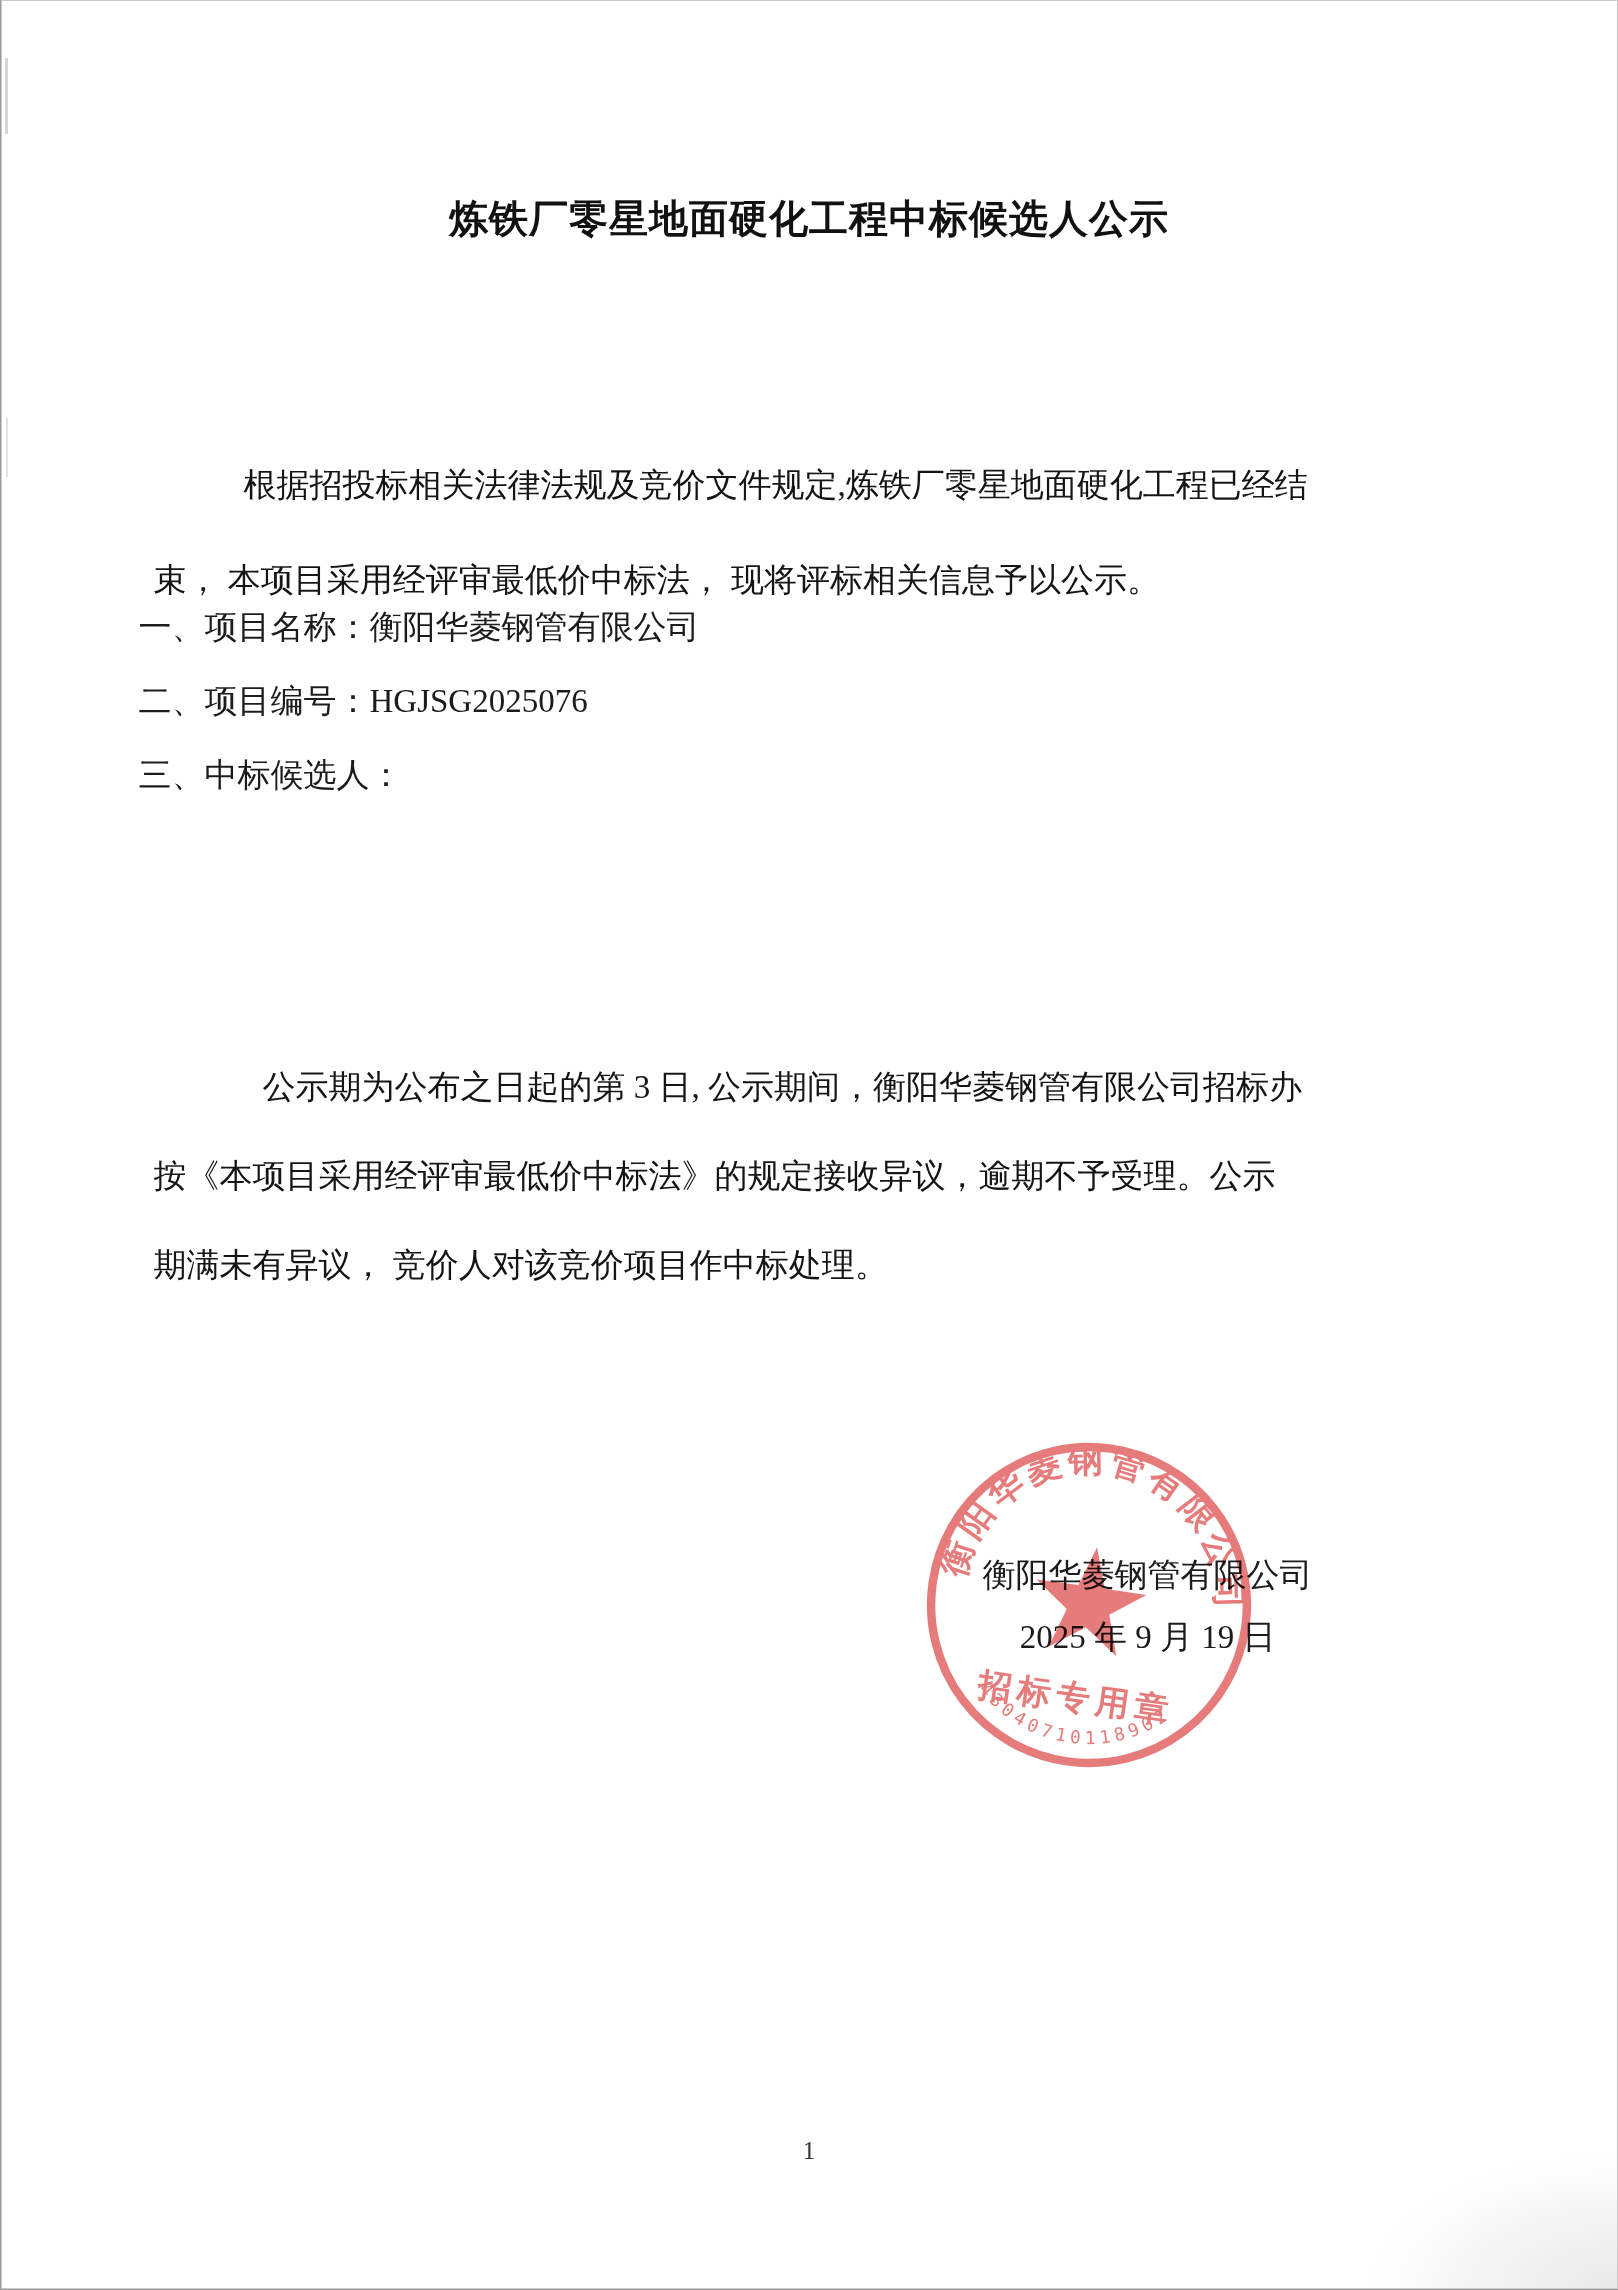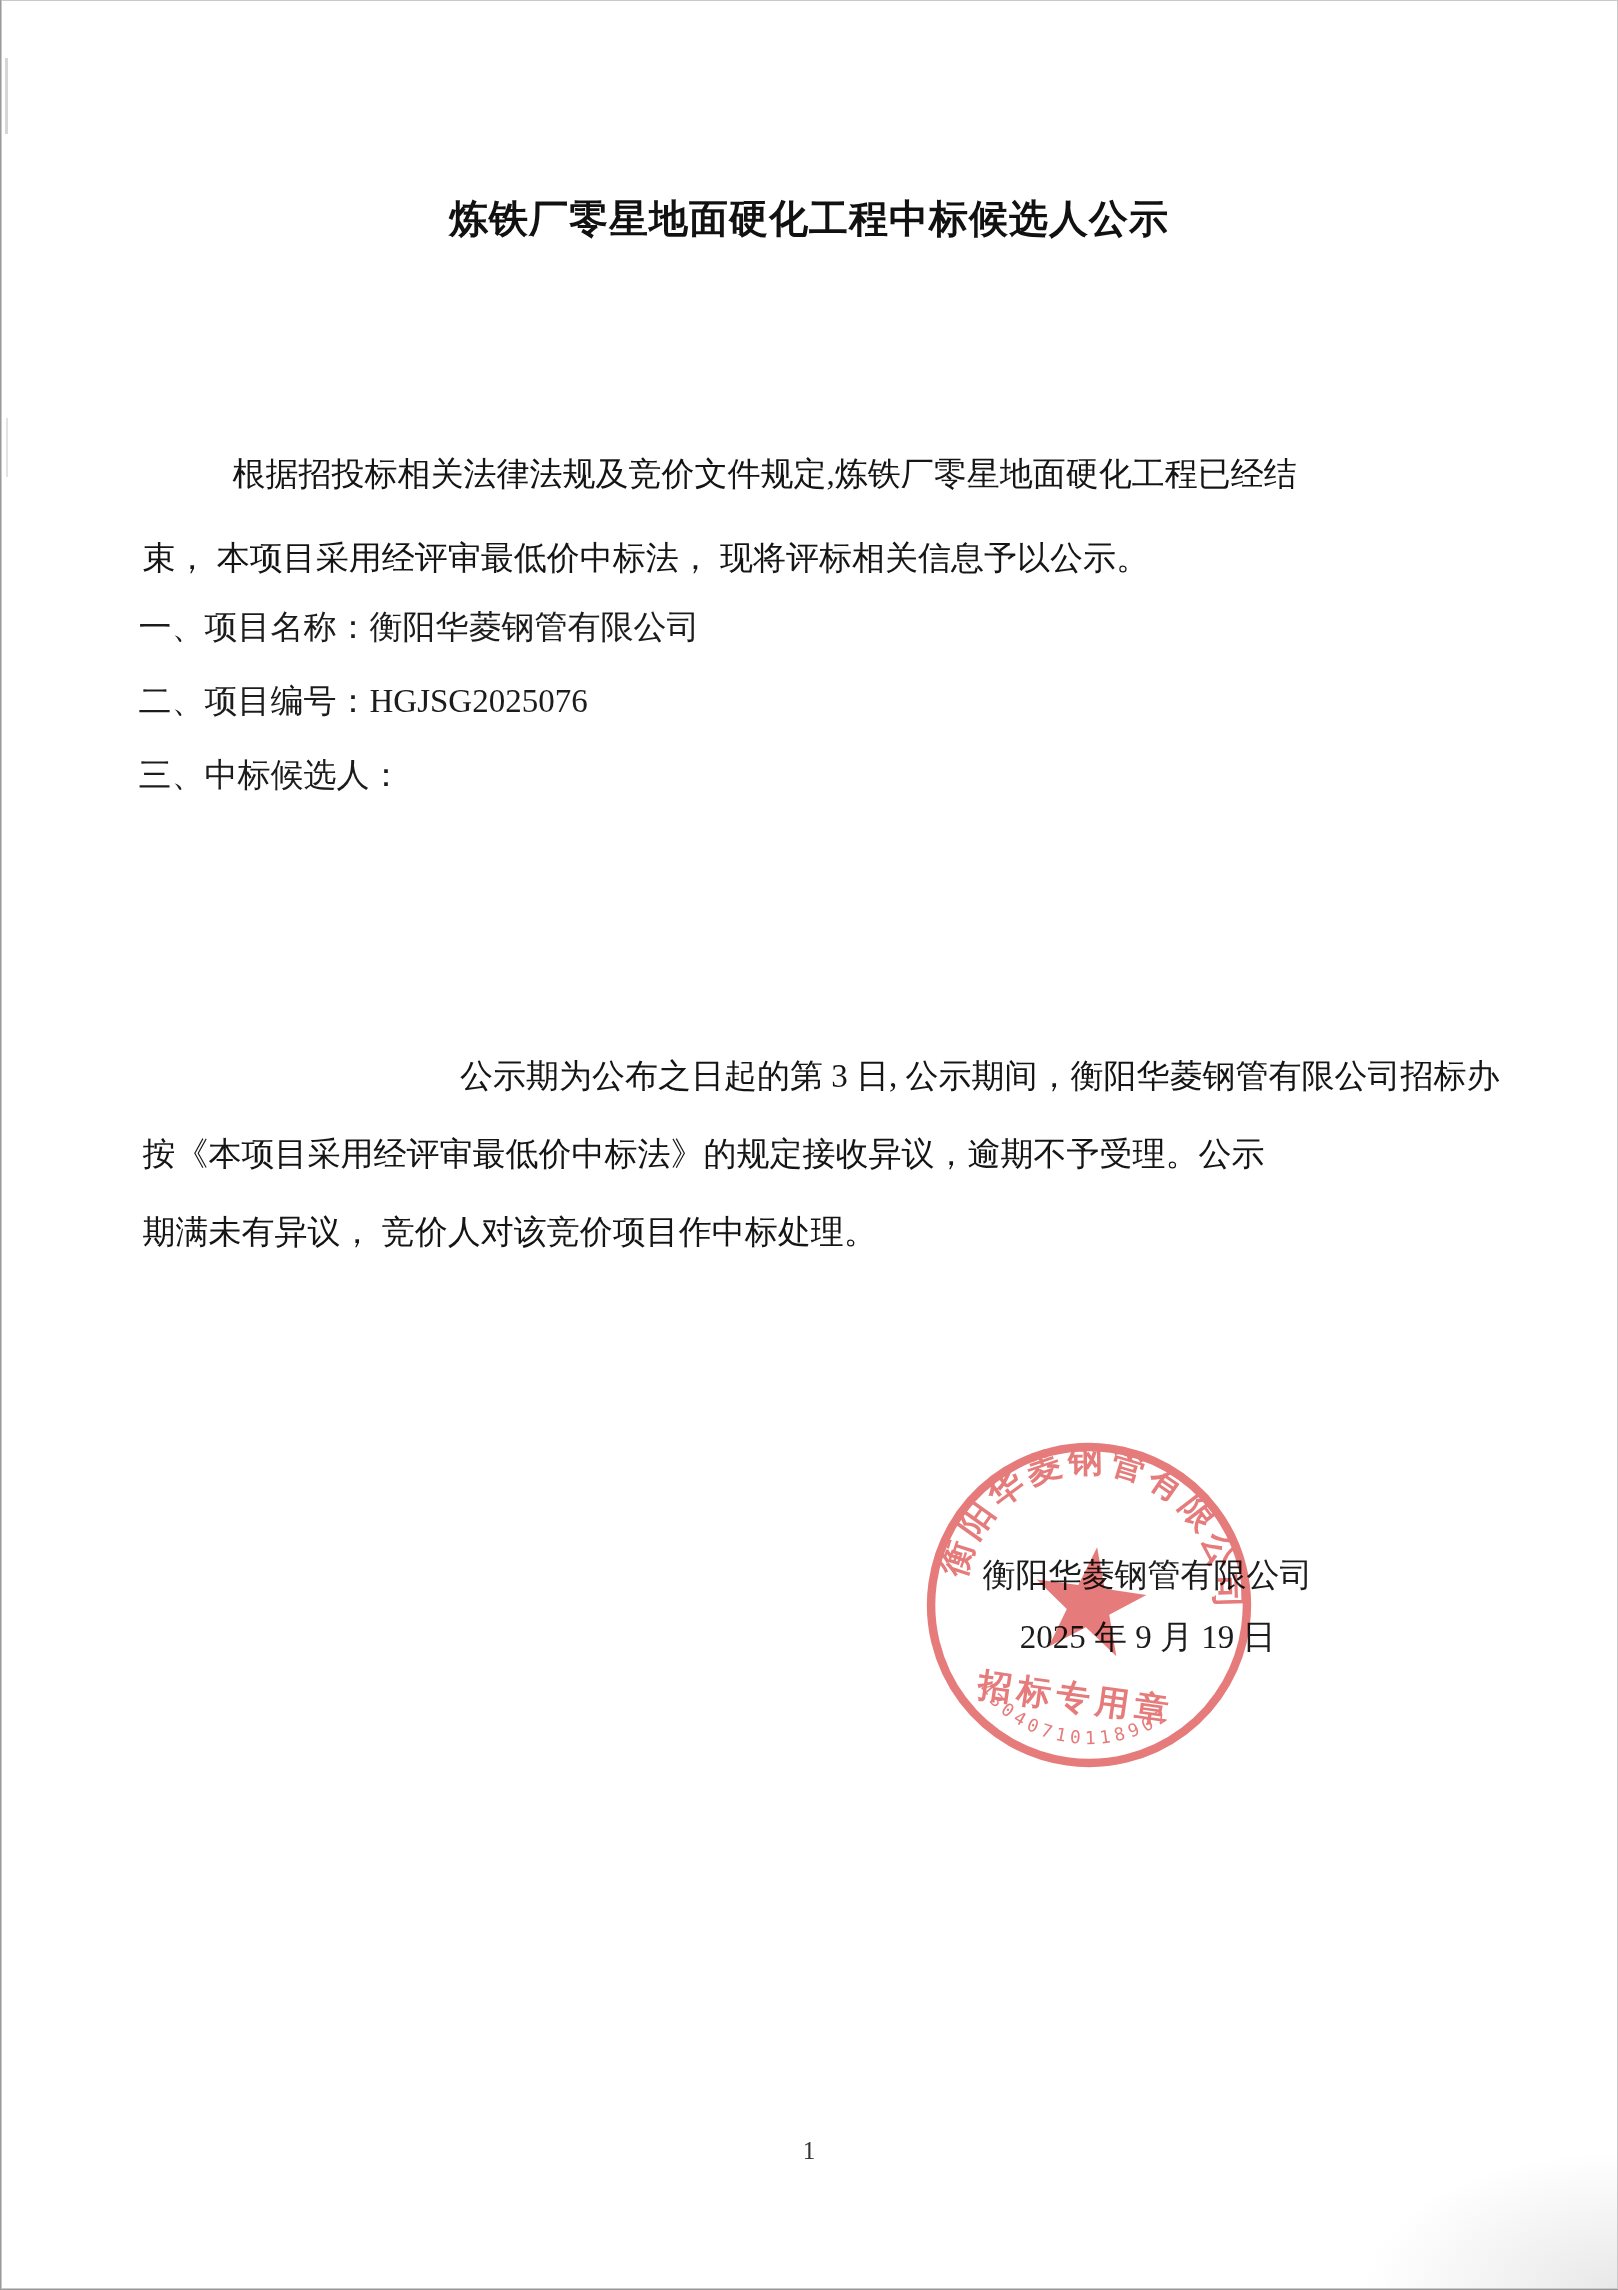--- a/index.html
+++ b/index.html
@@ -14,28 +14,28 @@
     color:#1c1c1c;
     overflow:hidden;
   }
   .doc-title{
     position:absolute;top:191px;left:0;width:100%;
     margin:0;text-align:center;
     font-family:"Liberation Sans","DejaVu Sans",sans-serif;
     font-size:39px;font-weight:700;letter-spacing:1px;color:#111;
   }
   .para{position:absolute;left:137px;width:1365px;font-size:33px;line-height:80px;color:#151515;}
-  .para p{margin:4px;}
+  .para p{margin:15px;}
   #para1{top:429px;}
   #para1 .l1{text-indent:90px;}
   .items{position:absolute;left:137px;top:589px;width:1365px;font-size:33px;line-height:74px;}
   .items p{margin:0;}
   .candidate{position:absolute;left:276px;top:825px;font-size:33px;margin:0;}
   #para2{top:1034px;line-height:74px;}
-  #para2 .l1{text-indent:109px;text-align:right;}
+  #para2 .l1{text-indent:109px;}
   .contact{position:absolute;left:219px;top:1276px;width:1268px;font-size:32px;line-height:54px;}
   .contact p{margin:0;}
   .fax-cell{display:inline-block;width:426px;}
   .email-cell{font-family:"Liberation Mono","DejaVu Sans Mono",monospace;font-size:30px;}
   .signature{position:absolute;left:917px;top:1543px;width:458px;text-align:center;font-size:33px;line-height:62px;}
   .signature p{margin:0;}
   .page-number{position:absolute;top:2136px;left:0;width:100%;text-align:center;font-size:25px;color:#333;}
   
   .stamp{
     position:absolute;left:899px;top:1416px;width:376px;height:376px;

